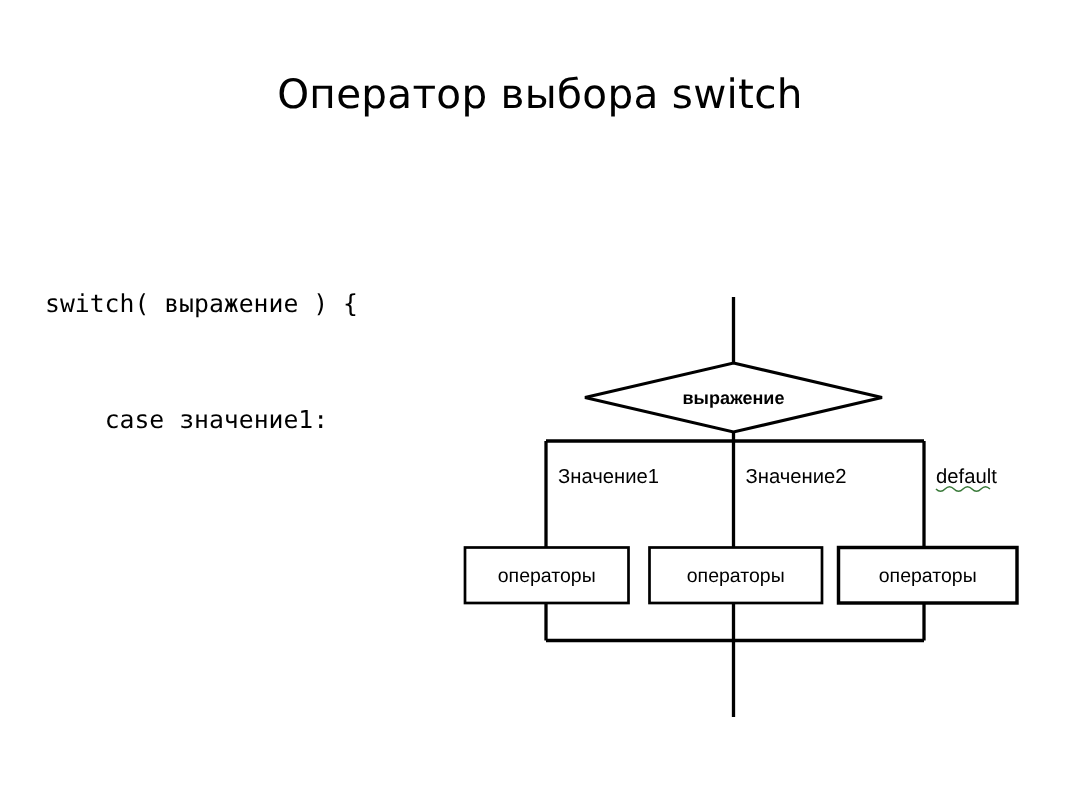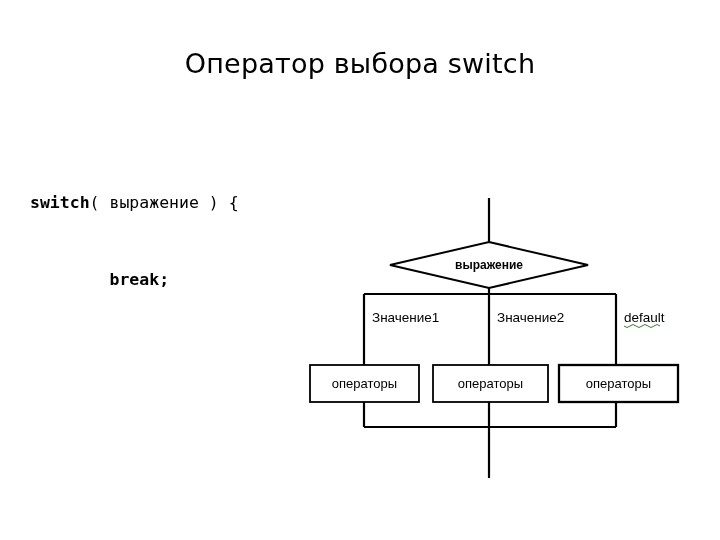--- a/index.html
+++ b/index.html
@@ -49,21 +49,21 @@
     font-size: 16.5px;
     line-height: 25.5px;
     color: #000000;
     white-space: pre;
   }
   #code-block .code-line {
     white-space: pre;
     height: 25.5px;
   }
   #code-block .kw {
-    font-weight: bold;
+    font-weight: normal;
   }
 
   
   #flowchart {
     position: absolute;
     left: 288px;
     top: 170px;
     width: 420px;
     height: 330px;
   }
@@ -94,21 +94,21 @@
 </style>
 </head>
 <body>
 
 <div id="slide">
 
   <div id="slide-title">Оператор выбора switch</div>
 
   <div id="code-block">
     <div class="code-line"><span class="kw">switch</span><span>( выражение ) {</span></div>
-    <div class="code-line">        <span class="kw">break;</span></div>
+    <div class="code-line">    <span class="kw">case</span><span> значение1:</span></div>
     
     
     
     
     
     
   </div>
 
   <div id="flowchart">
     <svg width="420" height="330" viewBox="0 0 420 330" xmlns="http://www.w3.org/2000/svg">

